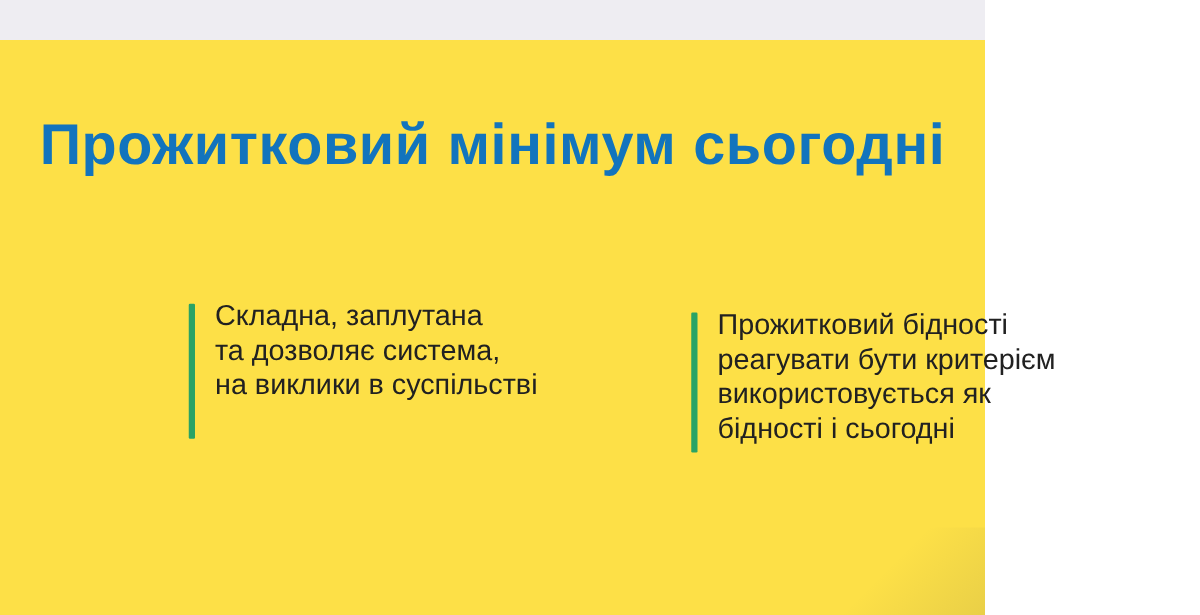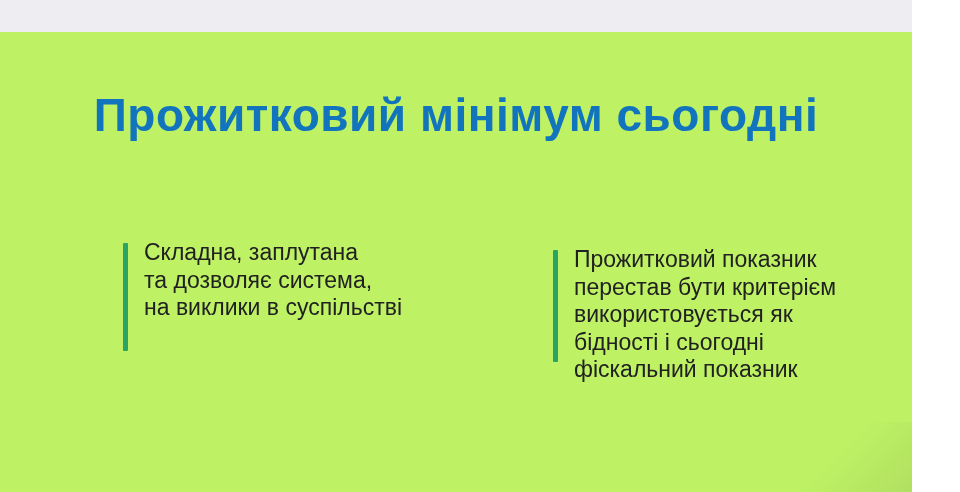--- a/index.html
+++ b/index.html
@@ -11,23 +11,23 @@
   * { margin: 0; padding: 0; box-sizing: border-box; }
   html, body {
     width: 960px;
     height: 492px;
     background: #ffffff;
     overflow: hidden;
     font-family: "Liberation Sans", sans-serif;
   }
   .screen {
     position: relative;
-    width: 912px;
+    width: 788px;
     height: 492px;
-    background: #bef264;
+    background: #fde047;
   }
   .top-strip {
     position: absolute;
     top: 0; left: 0;
     width: 100%;
     height: 32px;
     background: var(--top-strip);
   }
   .slide-title {
     position: absolute;
@@ -39,21 +39,21 @@
     font-weight: bold;
     letter-spacing: 0.5px;
     color: var(--title-blue);
     white-space: nowrap;
   }
   .quote {
     position: absolute;
     display: flex;
     align-items: flex-start;
   }
-  .quote-left  { left: 100px; top: 239px; padding-left: 23px; }
+  .quote-left  { left: 128px; top: 239px; padding-left: 23px; }
   .quote-right { left: 553px; top: 246px; }
   .accent-bar {
     flex: 0 0 auto;
     width: 5px;
     background: var(--accent-green);
     border-radius: 1px;
     margin-top: 4px;
   }
   .quote-left  .accent-bar { height: 108px; }
   .quote-right .accent-bar { height: 112px; }
@@ -90,23 +90,22 @@
     <div class="quote-text">
       <div>Складна, заплутана</div>
       <div>та дозволяє система,</div>
       <div>на виклики в суспільстві</div>
     </div>
   </div>
 
   <div class="quote quote-right">
     <div class="accent-bar"></div>
     <div class="quote-text">
-      <div>Прожитковий показник</div>
-      <div>перестав бути критерієм</div>
+      <div>Прожитковий бідності</div>
+      <div>реагувати бути критерієм</div>
       <div>використовується як</div>
       <div>бідності і сьогодні</div>
-      <div>фіскальний показник</div>
     </div>
   </div>
 
   <div class="corner-shadow"></div>
 
 </div>
 
 </body></html>

